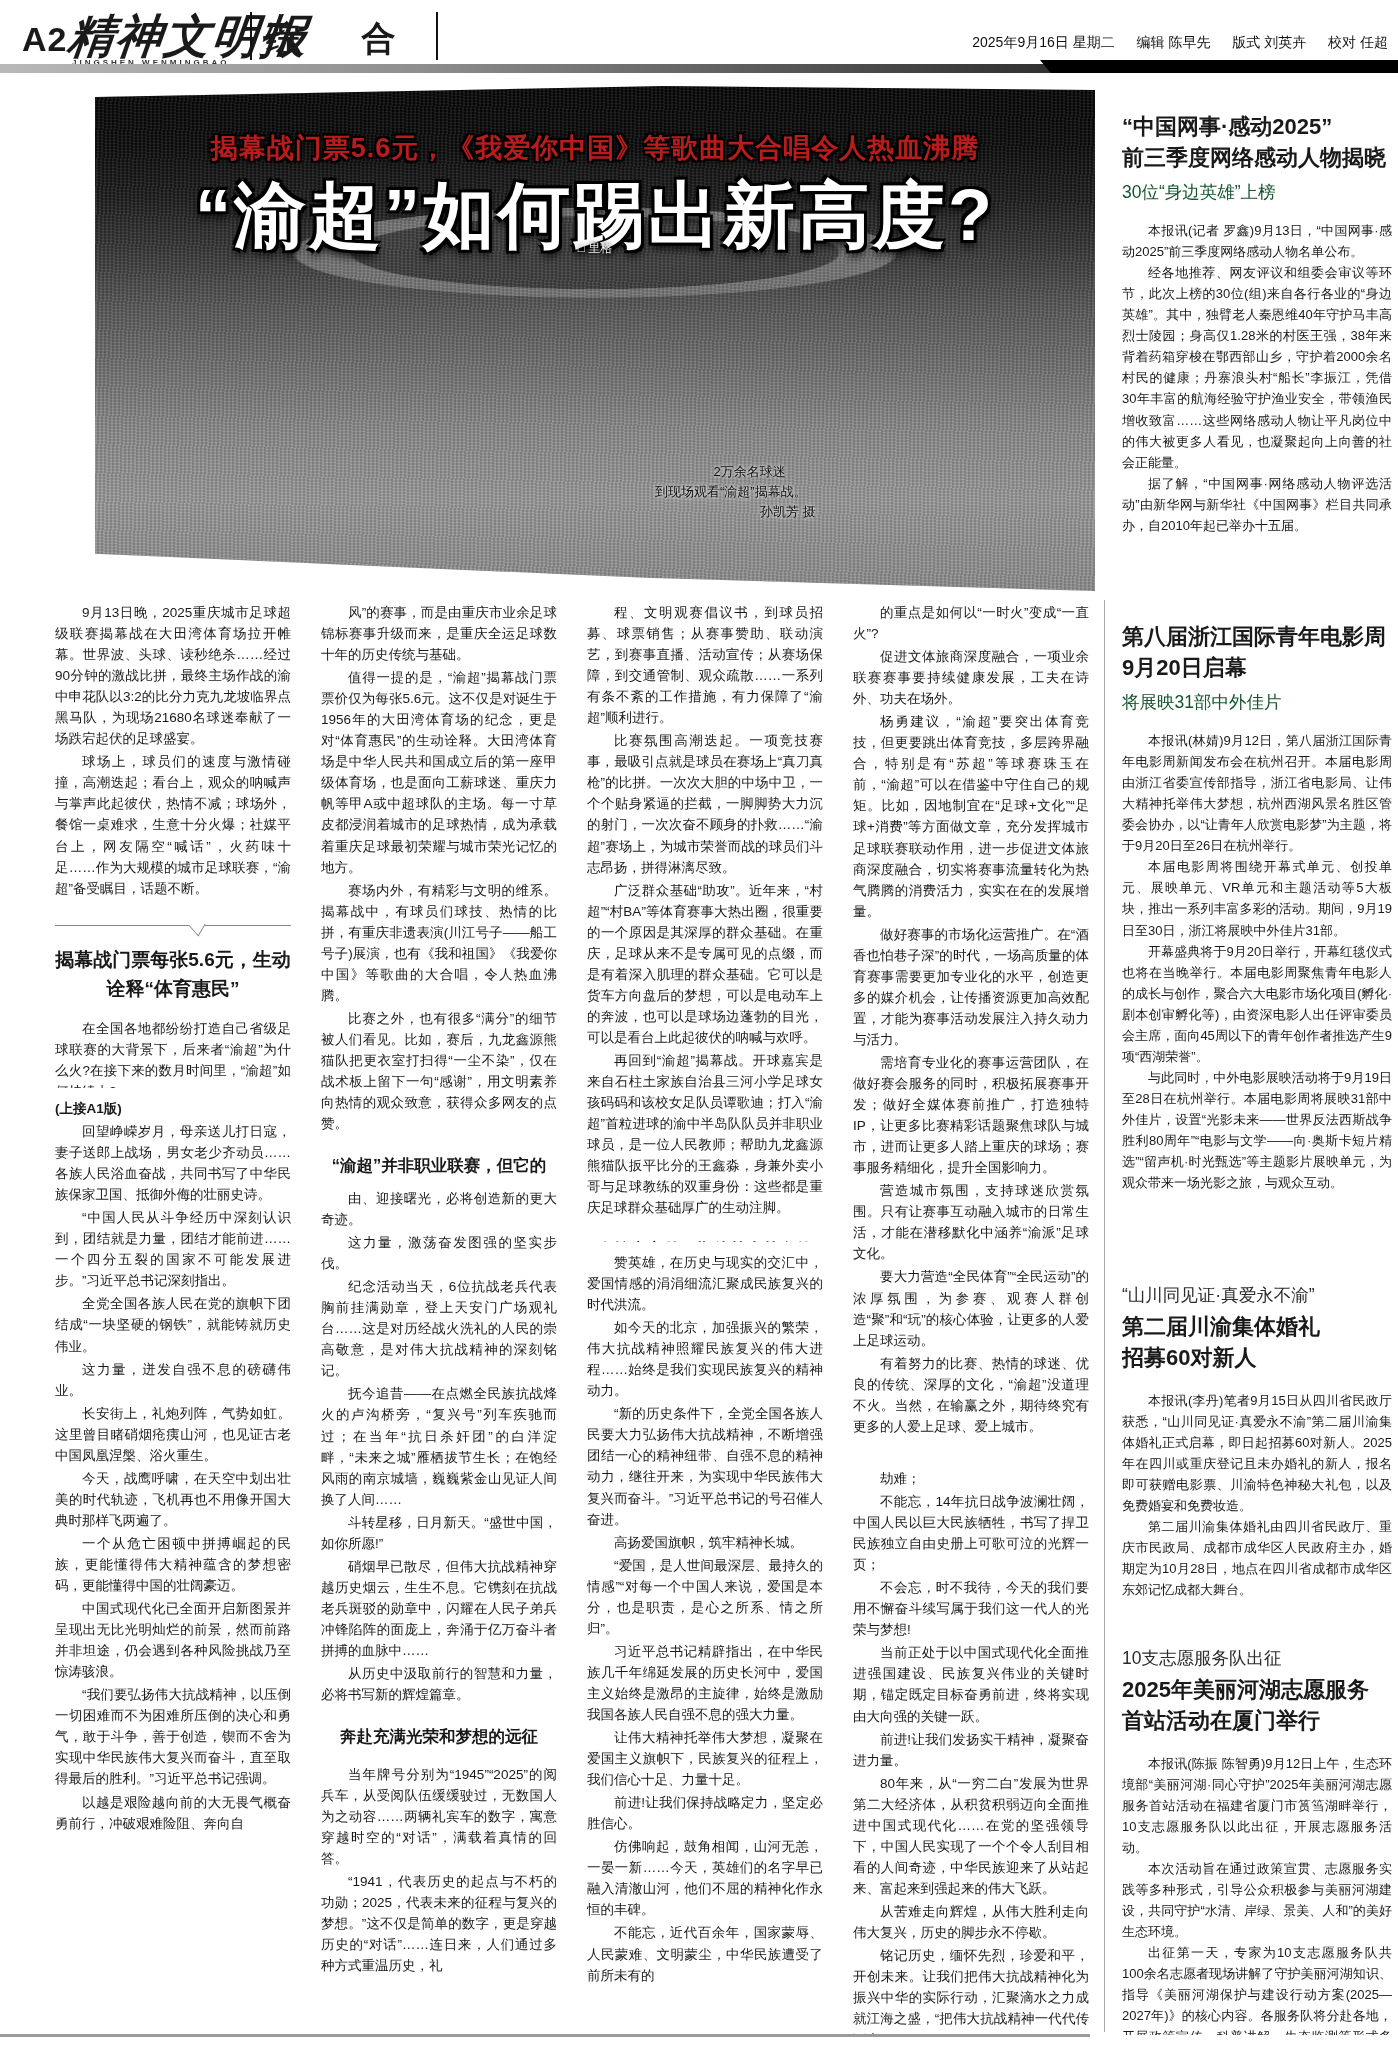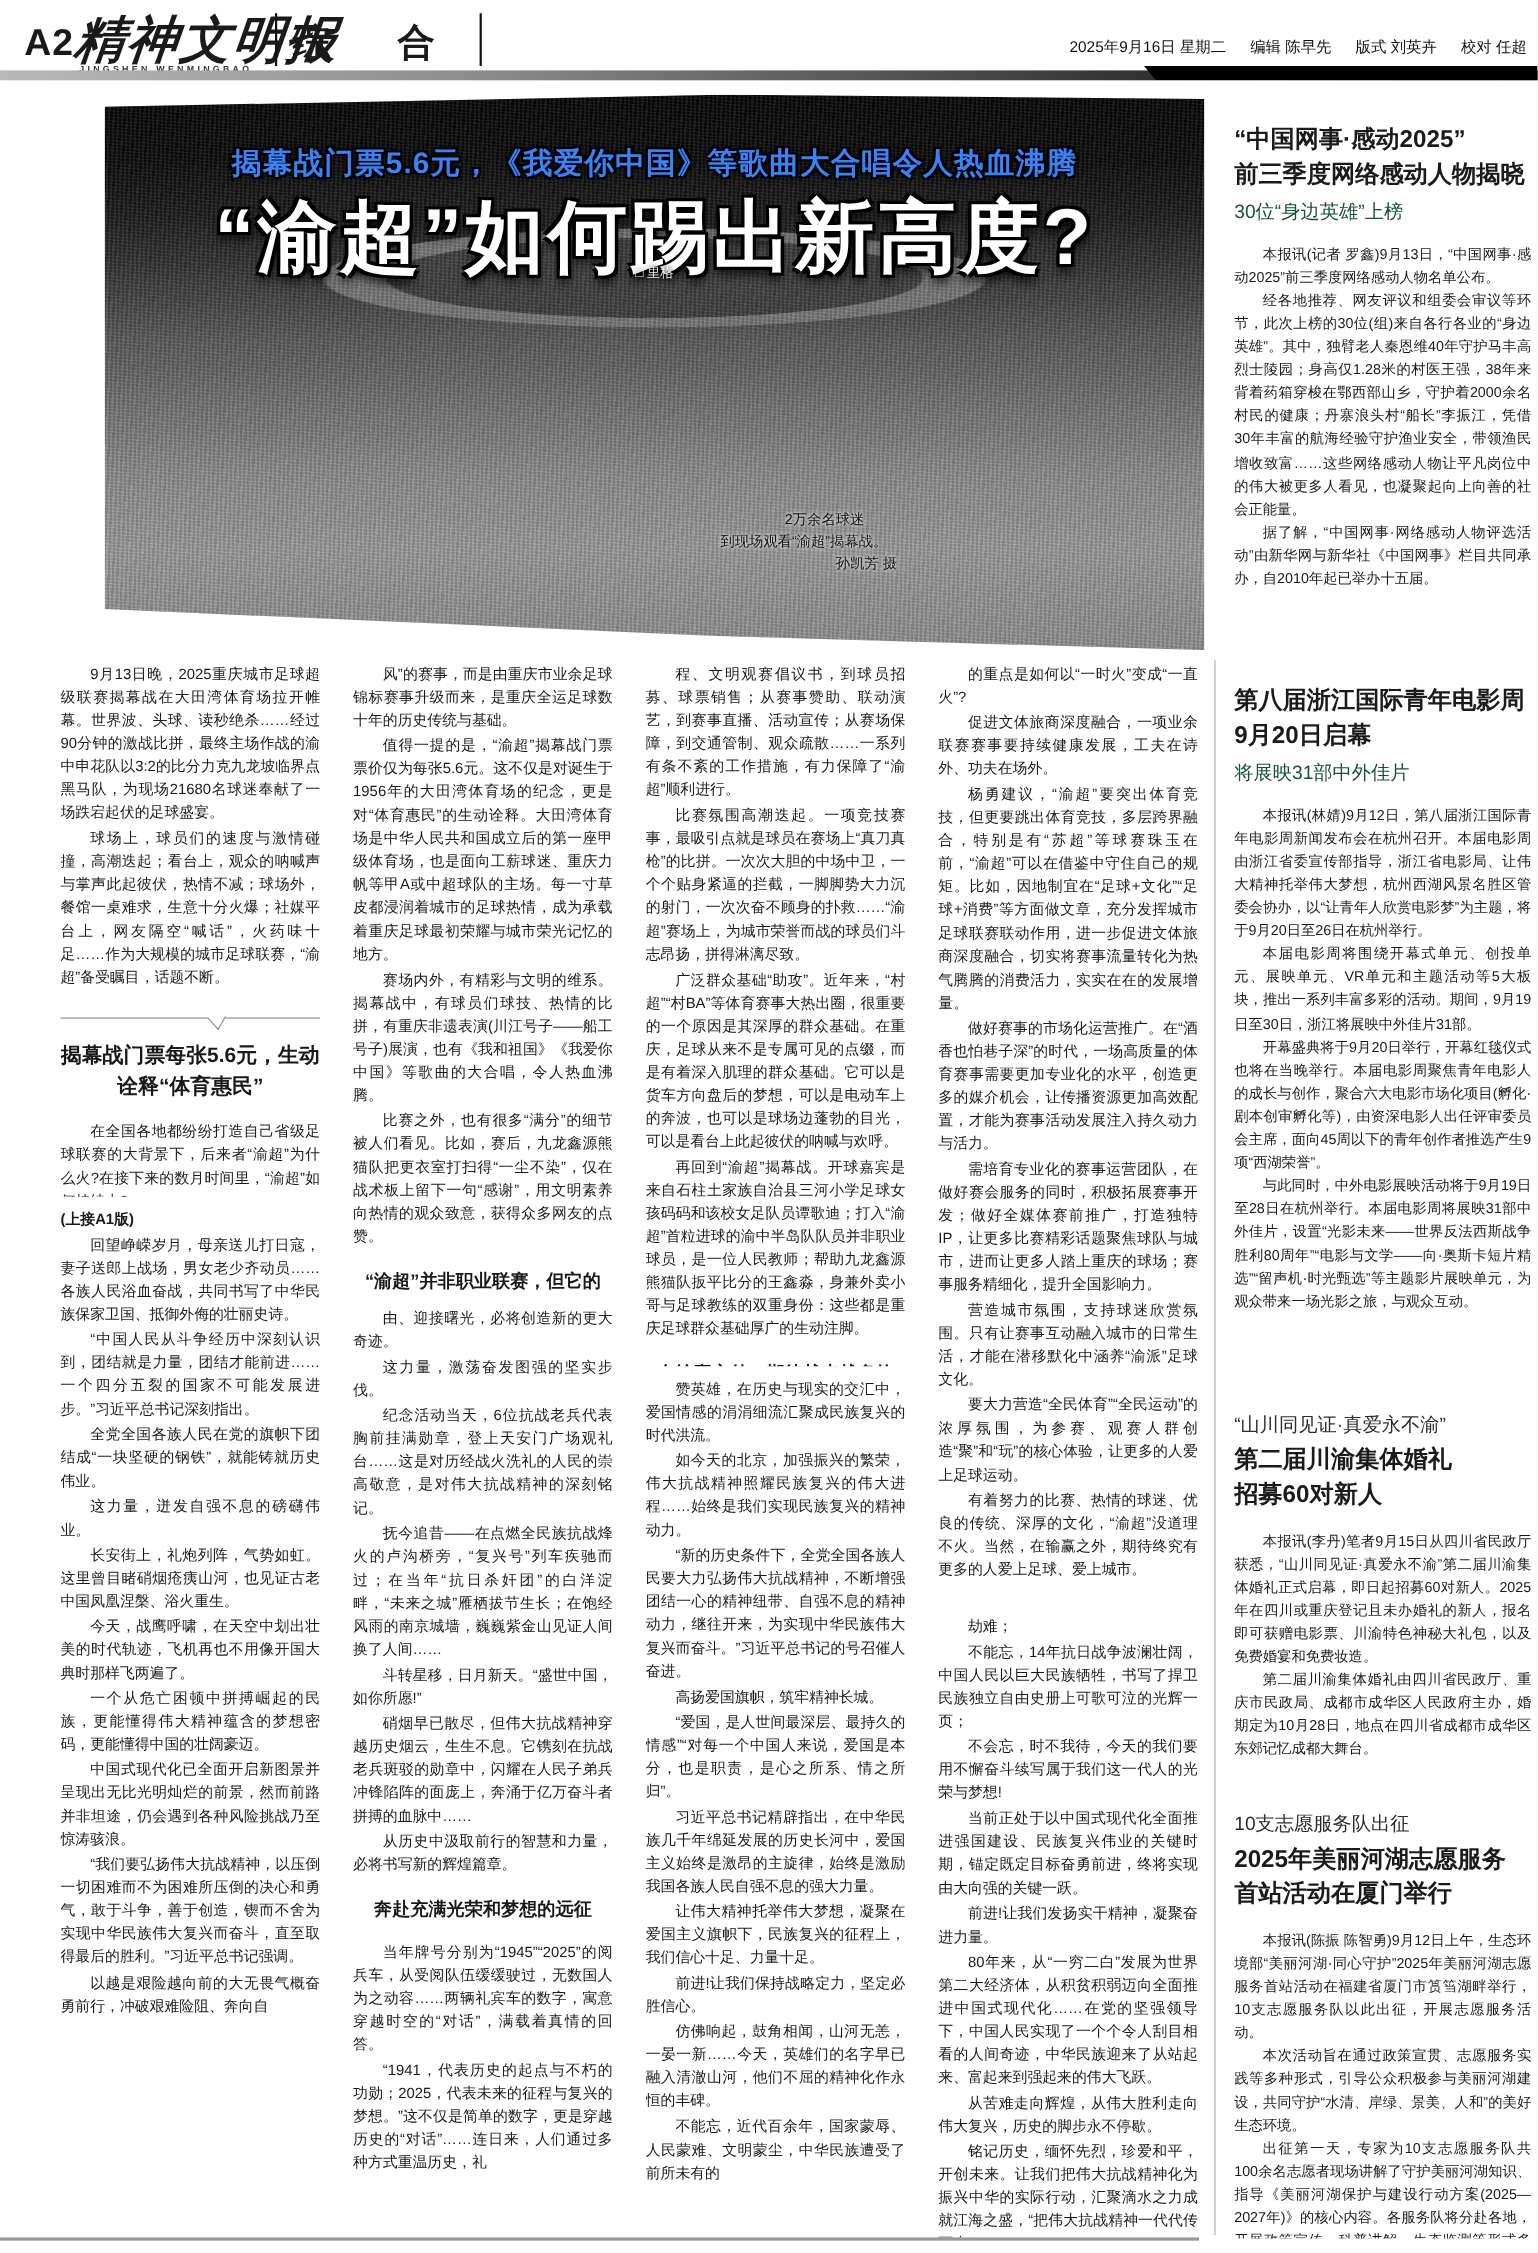--- a/index.html
+++ b/index.html
@@ -22,21 +22,21 @@
   
   .photo{position:absolute;left:95px;top:86px;width:1000px;height:505px;
      background:
        repeating-linear-gradient(92deg, rgba(255,255,255,.06) 0 2px, rgba(0,0,0,.09) 2px 4px),
        repeating-linear-gradient(4deg, rgba(255,255,255,.05) 0 1px, rgba(0,0,0,.07) 1px 3px),
        radial-gradient(ellipse 44% 13% at 50% 33%, #3f3f3f 0 55%, #777 56% 68%, rgba(0,0,0,0) 69%),
        linear-gradient(180deg,#060606 0%,#0d0d0d 12%,#1d1d1d 22%,#3a3a3a 33%,#5a5a5a 44%,
                        #747474 56%,#8d8d8d 68%,#9c9c9c 82%,#909090 100%);
      clip-path:polygon(0 2.2%,57% 0,100% .8%,100% 100%,55% 97.4%,0 92.6%);}
   .kicker{position:absolute;left:0;right:0;top:44px;text-align:center;font-size:27px;font-weight:bold;
-          color:#3b82f6;letter-spacing:1px;
+          color:#b91c1c;letter-spacing:1px;
           text-shadow:-2px -2px 0 #000,2px -2px 0 #000,-2px 2px 0 #000,2px 2px 0 #000,0 0 8px #000;}
   .main-title{position:absolute;left:0;right:0;top:82px;text-align:center;font-size:72px;font-weight:700;
           color:#fff;letter-spacing:3px;
           text-shadow:-3px -3px 0 #000,3px -3px 0 #000,-3px 3px 0 #000,3px 3px 0 #000,0 6px 10px #000;}
   .byline-over{position:absolute;left:0;right:0;top:154px;text-align:center;font-size:12px;color:#eee;
           text-shadow:0 0 4px #000;}
   .photo-cap{position:absolute;left:560px;top:376px;width:180px;font-size:13px;line-height:1.55;color:#0d0d0d;
           text-shadow:0 0 3px rgba(255,255,255,.85),0 0 6px rgba(255,255,255,.6);}
   .photo-cap .c1{text-indent:4.5em;}
   .photo-cap .c3{text-align:right;padding-right:1.5em;}

